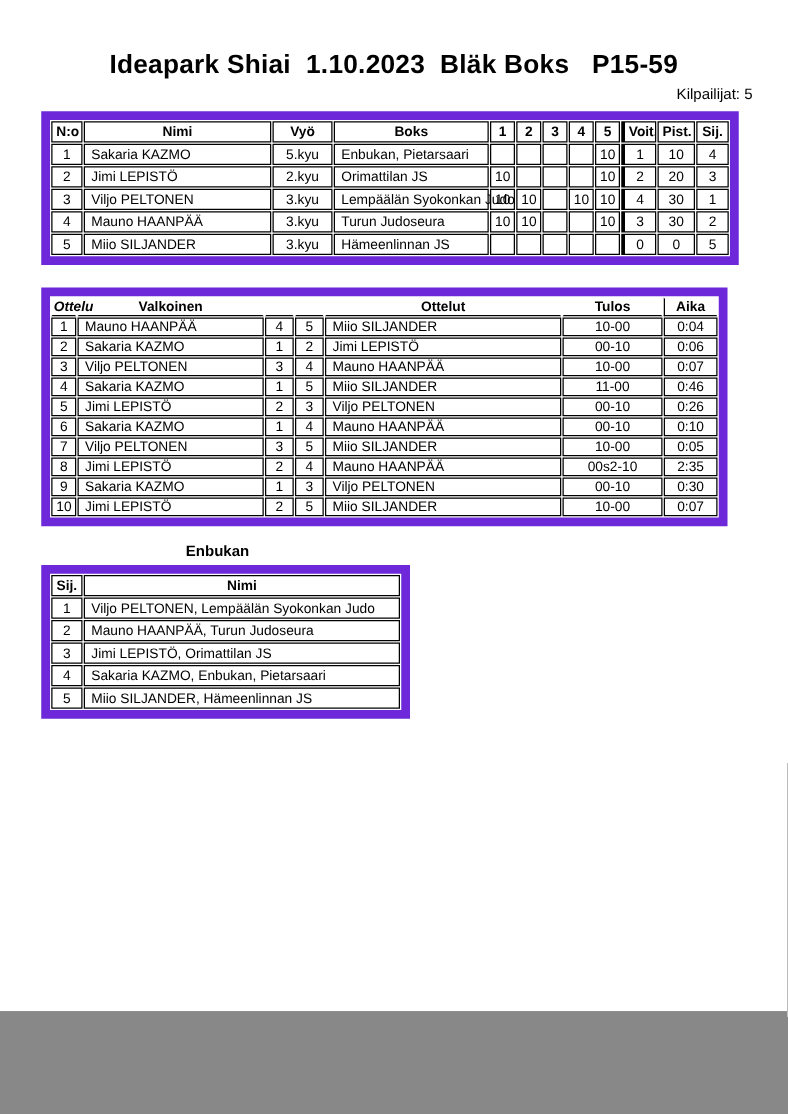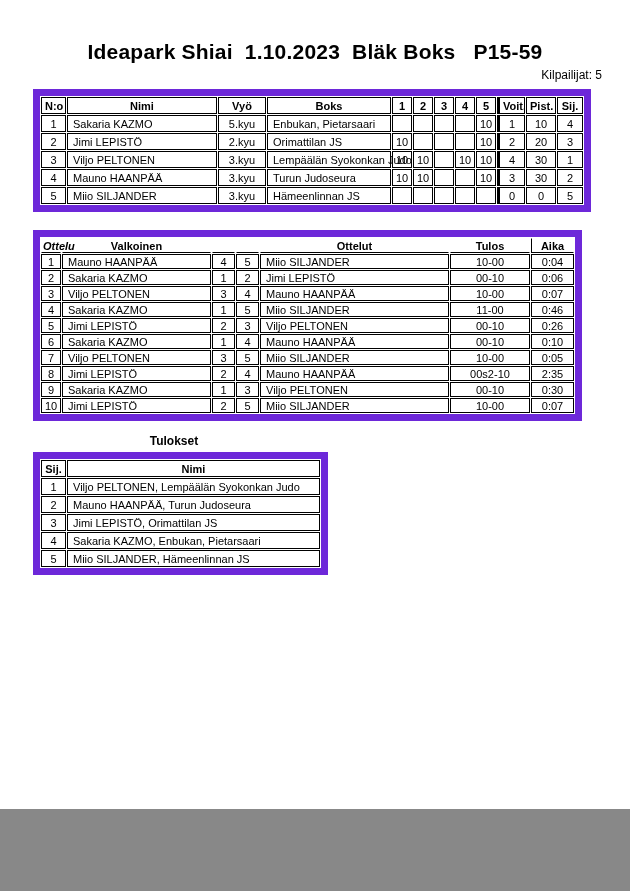--- a/index.html
+++ b/index.html
@@ -269,21 +269,21 @@
       <td class="c">2</td>
       <td class="c">5</td>
       <td class="l">Miio SILJANDER</td>
       <td class="c">10-00</td>
       <td class="c">0:07</td>
     </tr>
   </tbody>
     </table>
 
   <div class="gap2"></div>
-  <div class="results-head">Tulokset</div>
+  <div class="results-head">Enbukan</div>
 
   <table id="t-results">
     <colgroup>
       <col style="width:25px">
         <col style="width:253px">
     </colgroup>
     <tbody>
         <tr>
       <th>Sij.</th>
       <th>Nimi</th>

